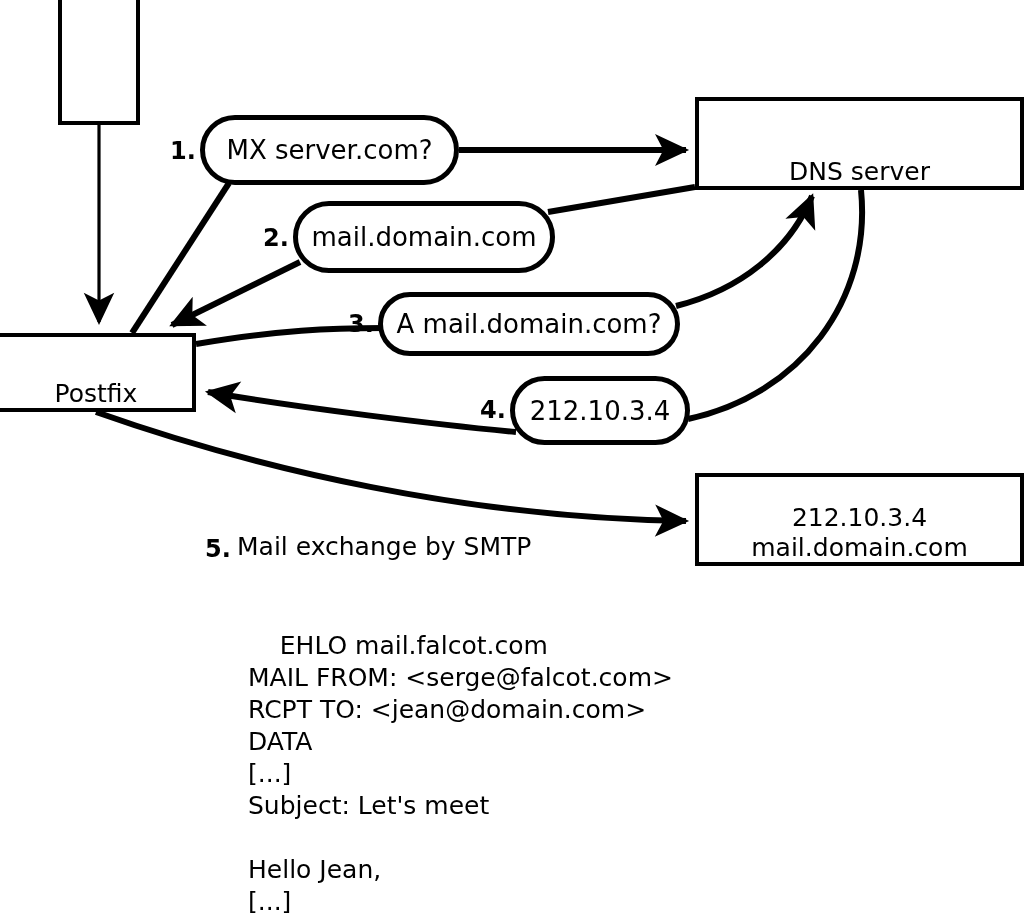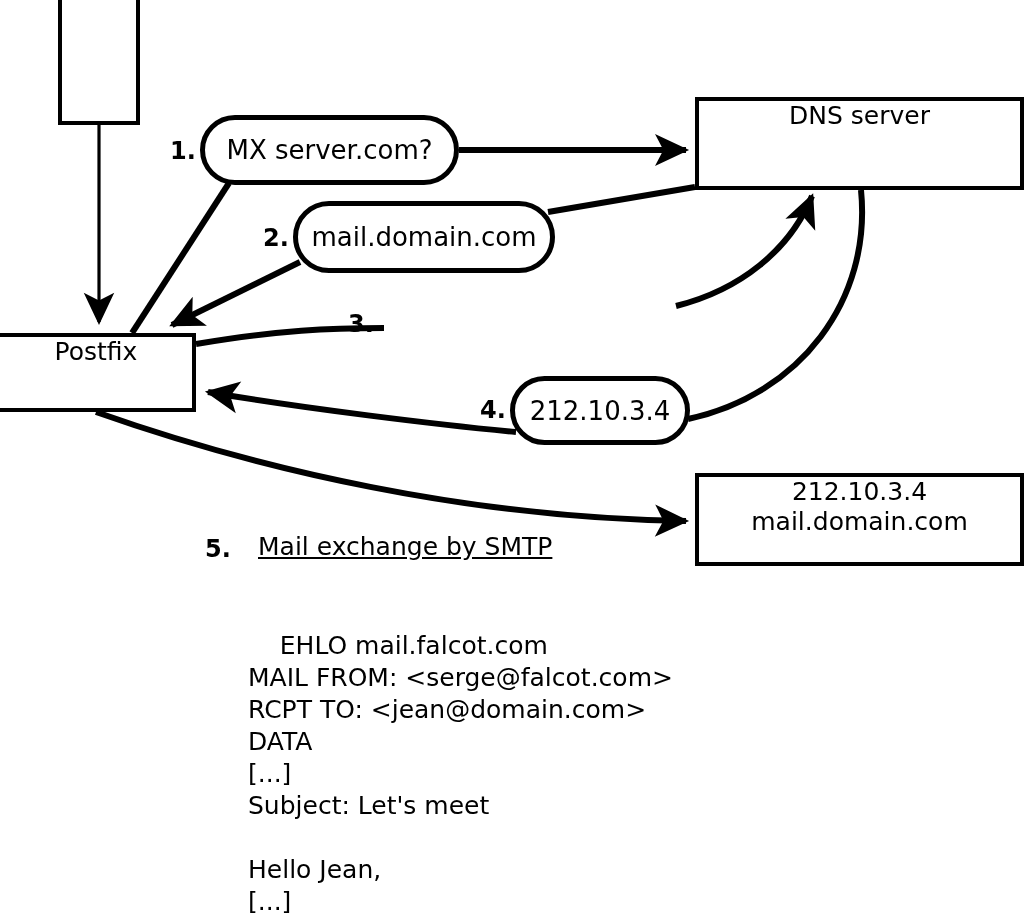--- a/index.html
+++ b/index.html
@@ -23,21 +23,21 @@
     width: 1024px;
     height: 919px;
   }
   
   .node-box {
     position: absolute;
     box-sizing: border-box;
     border: 4px solid #000000;
     background: #ffffff;
     display: flex;
-    align-items: flex-start;
+    align-items: flex-end;
     justify-content: center;
     text-align: center;
     font-size: 25px;
     line-height: 1.18;
     white-space: pre-line;
   }
   .bubble {
     position: absolute;
     box-sizing: border-box;
     border: 5px solid #000000;
@@ -163,32 +163,35 @@
   <div class="step-num" style="left:263px; top:226px;">
     <span>2.</span>
   </div>
   <div class="bubble" style="left:293px; top:201px; width:262px; height:72px;">
     <span>mail.domain.com</span>
   </div>
 
   <div class="step-num" style="left:348px; top:312px;">
     <span>3.</span>
   </div>
+  <div class="bubble" style="left:378px; top:292px; width:302px; height:64px;">
+    <span>A mail.domain.com?</span>
+  </div>
 
   <div class="step-num" style="left:480px; top:398px;">
     <span>4.</span>
   </div>
   <div class="bubble" style="left:510px; top:376px; width:180px; height:69px;">
     <span>212.10.3.4</span>
   </div>
 
   <div class="step-num" style="left:205px; top:537px;">
     <span>5.</span>
   </div>
-  <div class="step5-label" style="left:258px; top:534px;text-decoration:underline;">
+  <div class="step5-label" style="left:237px; top:534px;">
     <span>Mail exchange by SMTP</span>
   </div>
 
   <div class="transcript" style="left:248px; top:598px;">
     <span>EHLO mail.falcot.com
 MAIL FROM: &lt;serge@falcot.com&gt;
 RCPT TO: &lt;jean@domain.com&gt;
 DATA
 [...]
 Subject: Let's meet

